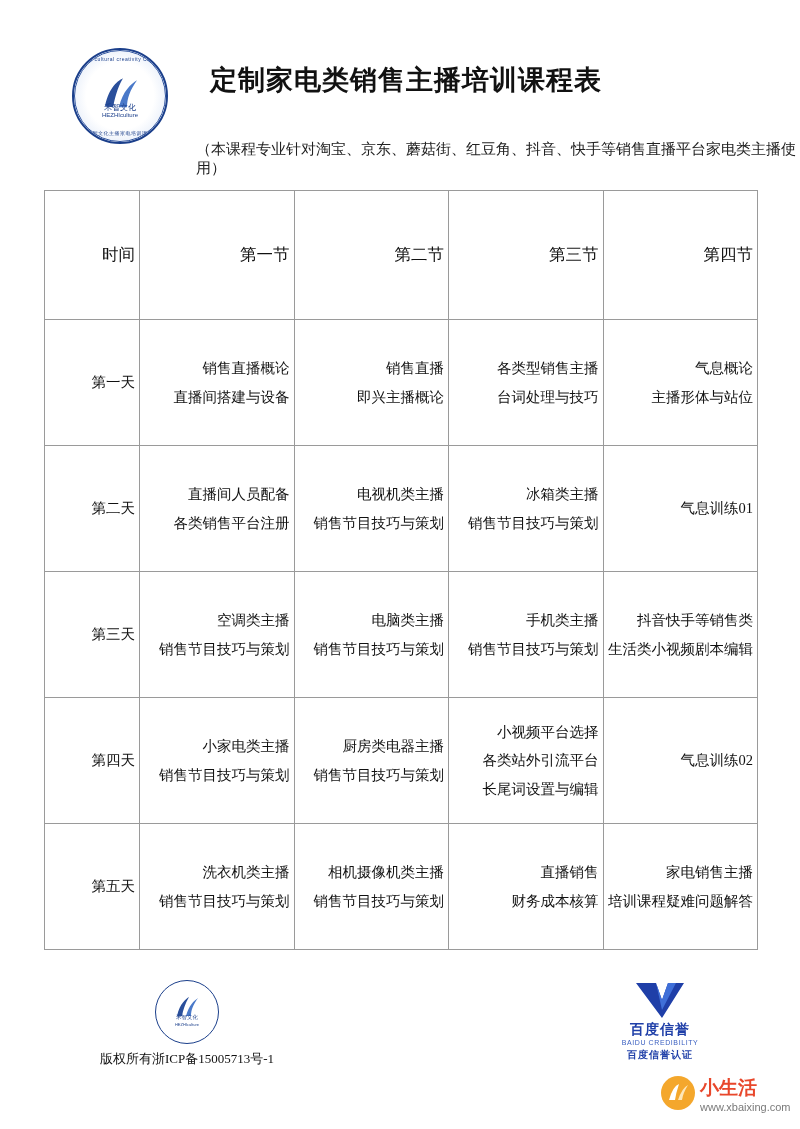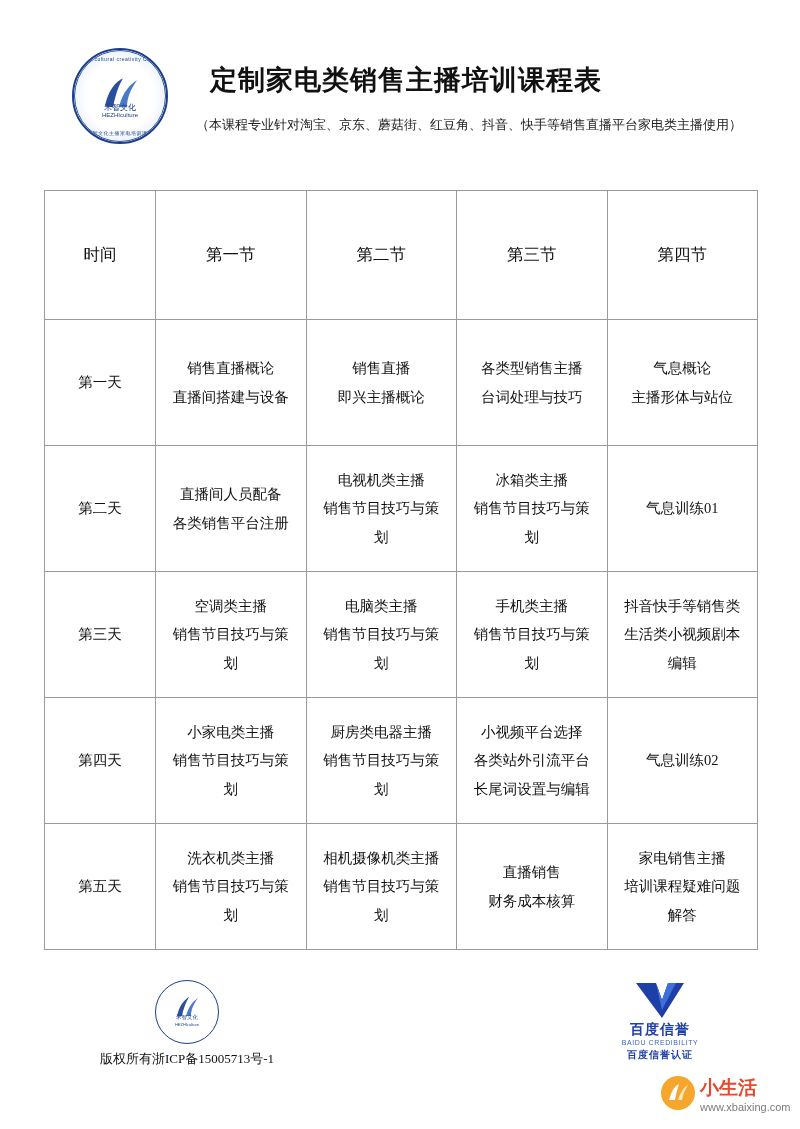--- a/index.html
+++ b/index.html
@@ -95,47 +95,47 @@
     top: 24px;
     font-size: 27px;
     font-weight: bold;
     letter-spacing: 1px;
     color: #111111;
     font-family: Liberation Sans, sans-serif;
   }
   .doc-subtitle {
     position: absolute;
     left: 196px;
-    top: 78px;
-    font-size: 13px;
+    top: 102px;
+    font-size: 15px;
     color: #222222;
     font-family: Liberation Serif, serif;
   }
 
   
   .schedule-wrap {
     position: absolute;
     left: 44px;
     top: 190px;
     width: 714px;
   }
   table.schedule {
     border-collapse: collapse;
     width: 714px;
     table-layout: fixed;
   }
   table.schedule td, table.schedule th {
     border: 1px solid #9a9a9a;
-    text-align: center;
+    text-align: right;
     vertical-align: middle;
     font-weight: normal;
     font-size: 14.5px;
     line-height: 1.95;
     color: #111111;
-    padding: 0 12px;
+    padding: 0 4px;
     font-family: "Liberation Serif", serif;
   }
   table.schedule thead td {
     height: 128px;
     font-size: 16.5px;
   }
   table.schedule tbody td {
     height: 125px;
   }
   td.col-time {

